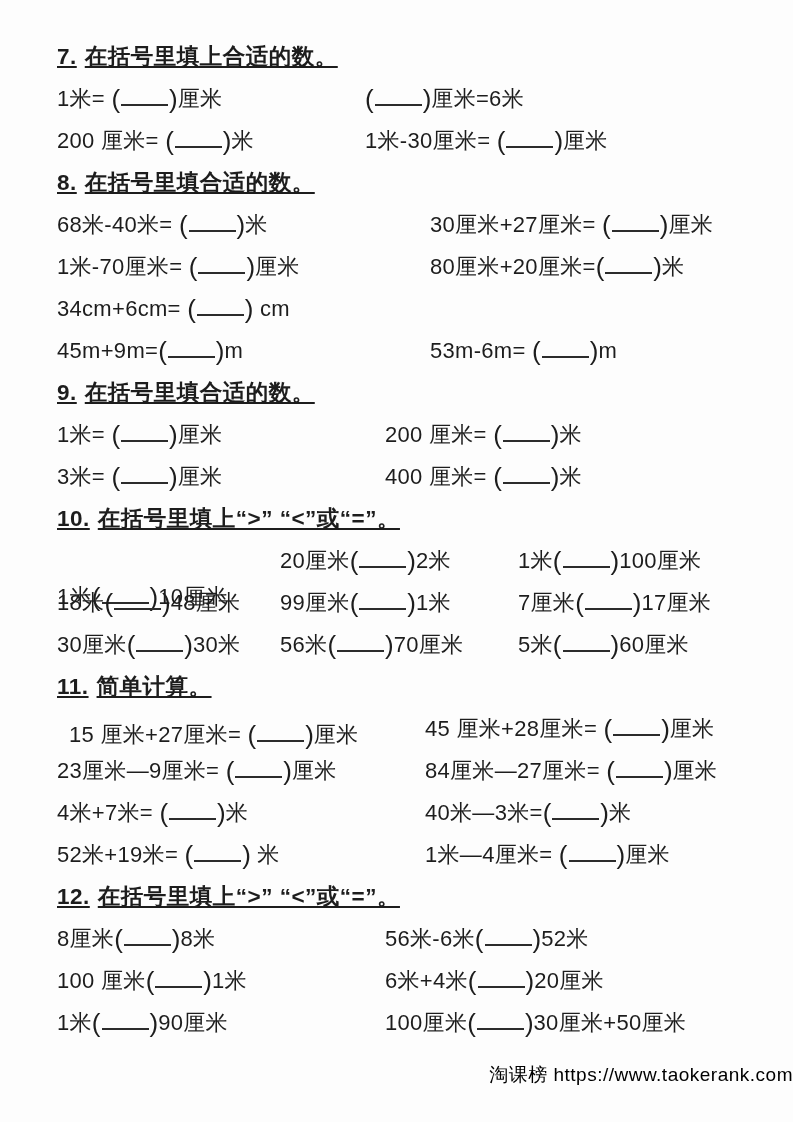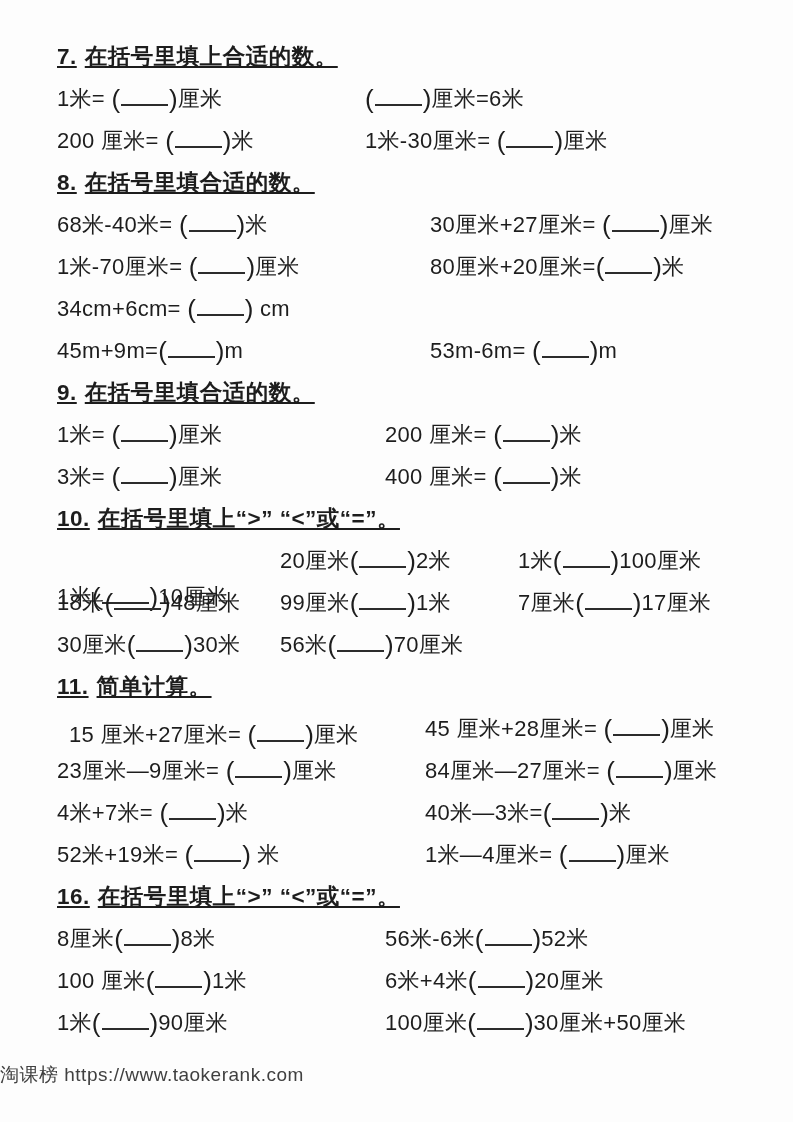--- a/index.html
+++ b/index.html
@@ -44,23 +44,23 @@
   .blank .bline {
     display: inline-block;
     width: 47px;
     height: 4px;
     border-bottom: 2px solid #2c2c2c;
     margin: 0 1px;
   }
   .footer {
     position: absolute;
     left: 0; right: 0; top: 1062px;
-    text-align: left;
+    text-align: right;
     font-size: 19px;
-    color: #404040;
+    color: #000000;
     letter-spacing: 0.5px;
   }
 </style>
 </head>
 <body>
 
 <div class="content">
     <div class="line sec-header"><span class="sec-num">7.</span><span>在括号里填上合适的数。</span></div>
     <div class="line">
       <span class="problem" style="left: 0px;"><span>1米= </span><span class="blank"><span class="paren">(</span><span class="bline"></span><span class="paren">)</span></span><span>厘米</span></span>
@@ -102,39 +102,40 @@
       <span class="problem" style="left: 461px;"><span>1米</span><span class="blank"><span class="paren">(</span><span class="bline"></span><span class="paren">)</span></span><span>100厘米</span></span>
     </div>
     <div class="line">
       <span class="problem" style="left: 0px;"><span>18米</span><span class="blank"><span class="paren">(</span><span class="bline"></span><span class="paren">)</span></span><span>48厘米</span></span>
       <span class="problem" style="left: 223px;"><span>99厘米</span><span class="blank"><span class="paren">(</span><span class="bline"></span><span class="paren">)</span></span><span>1米</span></span>
       <span class="problem" style="left: 461px;"><span>7厘米</span><span class="blank"><span class="paren">(</span><span class="bline"></span><span class="paren">)</span></span><span>17厘米</span></span>
     </div>
     <div class="line">
       <span class="problem" style="left: 0px;"><span>30厘米</span><span class="blank"><span class="paren">(</span><span class="bline"></span><span class="paren">)</span></span><span>30米</span></span>
       <span class="problem" style="left: 223px;"><span>56米</span><span class="blank"><span class="paren">(</span><span class="bline"></span><span class="paren">)</span></span><span>70厘米</span></span>
+      <span class="problem" style="left: 461px;"><span>5米</span><span class="blank"><span class="paren">(</span><span class="bline"></span><span class="paren">)</span></span><span>60厘米</span></span>
     </div>
     <div class="line sec-header"><span class="sec-num">11.</span><span>简单计算。</span></div>
     <div class="line">
       <span class="problem" style="left: 12px; margin-top: 6px;"><span>15 厘米+27厘米= </span><span class="blank"><span class="paren">(</span><span class="bline"></span><span class="paren">)</span></span><span>厘米</span></span>
       <span class="problem" style="left: 368px;"><span>45 厘米+28厘米= </span><span class="blank"><span class="paren">(</span><span class="bline"></span><span class="paren">)</span></span><span>厘米</span></span>
     </div>
     <div class="line">
       <span class="problem" style="left: 0px;"><span>23厘米—9厘米= </span><span class="blank"><span class="paren">(</span><span class="bline"></span><span class="paren">)</span></span><span>厘米</span></span>
       <span class="problem" style="left: 368px;"><span>84厘米—27厘米= </span><span class="blank"><span class="paren">(</span><span class="bline"></span><span class="paren">)</span></span><span>厘米</span></span>
     </div>
     <div class="line">
       <span class="problem" style="left: 0px;"><span>4米+7米= </span><span class="blank"><span class="paren">(</span><span class="bline"></span><span class="paren">)</span></span><span>米</span></span>
       <span class="problem" style="left: 368px;"><span>40米—3米=</span><span class="blank"><span class="paren">(</span><span class="bline"></span><span class="paren">)</span></span><span>米</span></span>
     </div>
     <div class="line">
       <span class="problem" style="left: 0px;"><span>52米+19米= </span><span class="blank"><span class="paren">(</span><span class="bline"></span><span class="paren">)</span></span><span> 米</span></span>
       <span class="problem" style="left: 368px;"><span>1米—4厘米= </span><span class="blank"><span class="paren">(</span><span class="bline"></span><span class="paren">)</span></span><span>厘米</span></span>
     </div>
-    <div class="line sec-header"><span class="sec-num">16.</span><span>在括号里填上“&gt;” “&lt;”或“=”。</span></div>
+    <div class="line sec-header"><span class="sec-num">12.</span><span>在括号里填上“&gt;” “&lt;”或“=”。</span></div>
     <div class="line">
       <span class="problem" style="left: 0px;"><span>8厘米</span><span class="blank"><span class="paren">(</span><span class="bline"></span><span class="paren">)</span></span><span>8米</span></span>
       <span class="problem" style="left: 328px;"><span>56米-6米</span><span class="blank"><span class="paren">(</span><span class="bline"></span><span class="paren">)</span></span><span>52米</span></span>
     </div>
     <div class="line">
       <span class="problem" style="left: 0px;"><span>100 厘米</span><span class="blank"><span class="paren">(</span><span class="bline"></span><span class="paren">)</span></span><span>1米</span></span>
       <span class="problem" style="left: 328px;"><span>6米+4米</span><span class="blank"><span class="paren">(</span><span class="bline"></span><span class="paren">)</span></span><span>20厘米</span></span>
     </div>
     <div class="line">
       <span class="problem" style="left: 0px;"><span>1米</span><span class="blank"><span class="paren">(</span><span class="bline"></span><span class="paren">)</span></span><span>90厘米</span></span>

